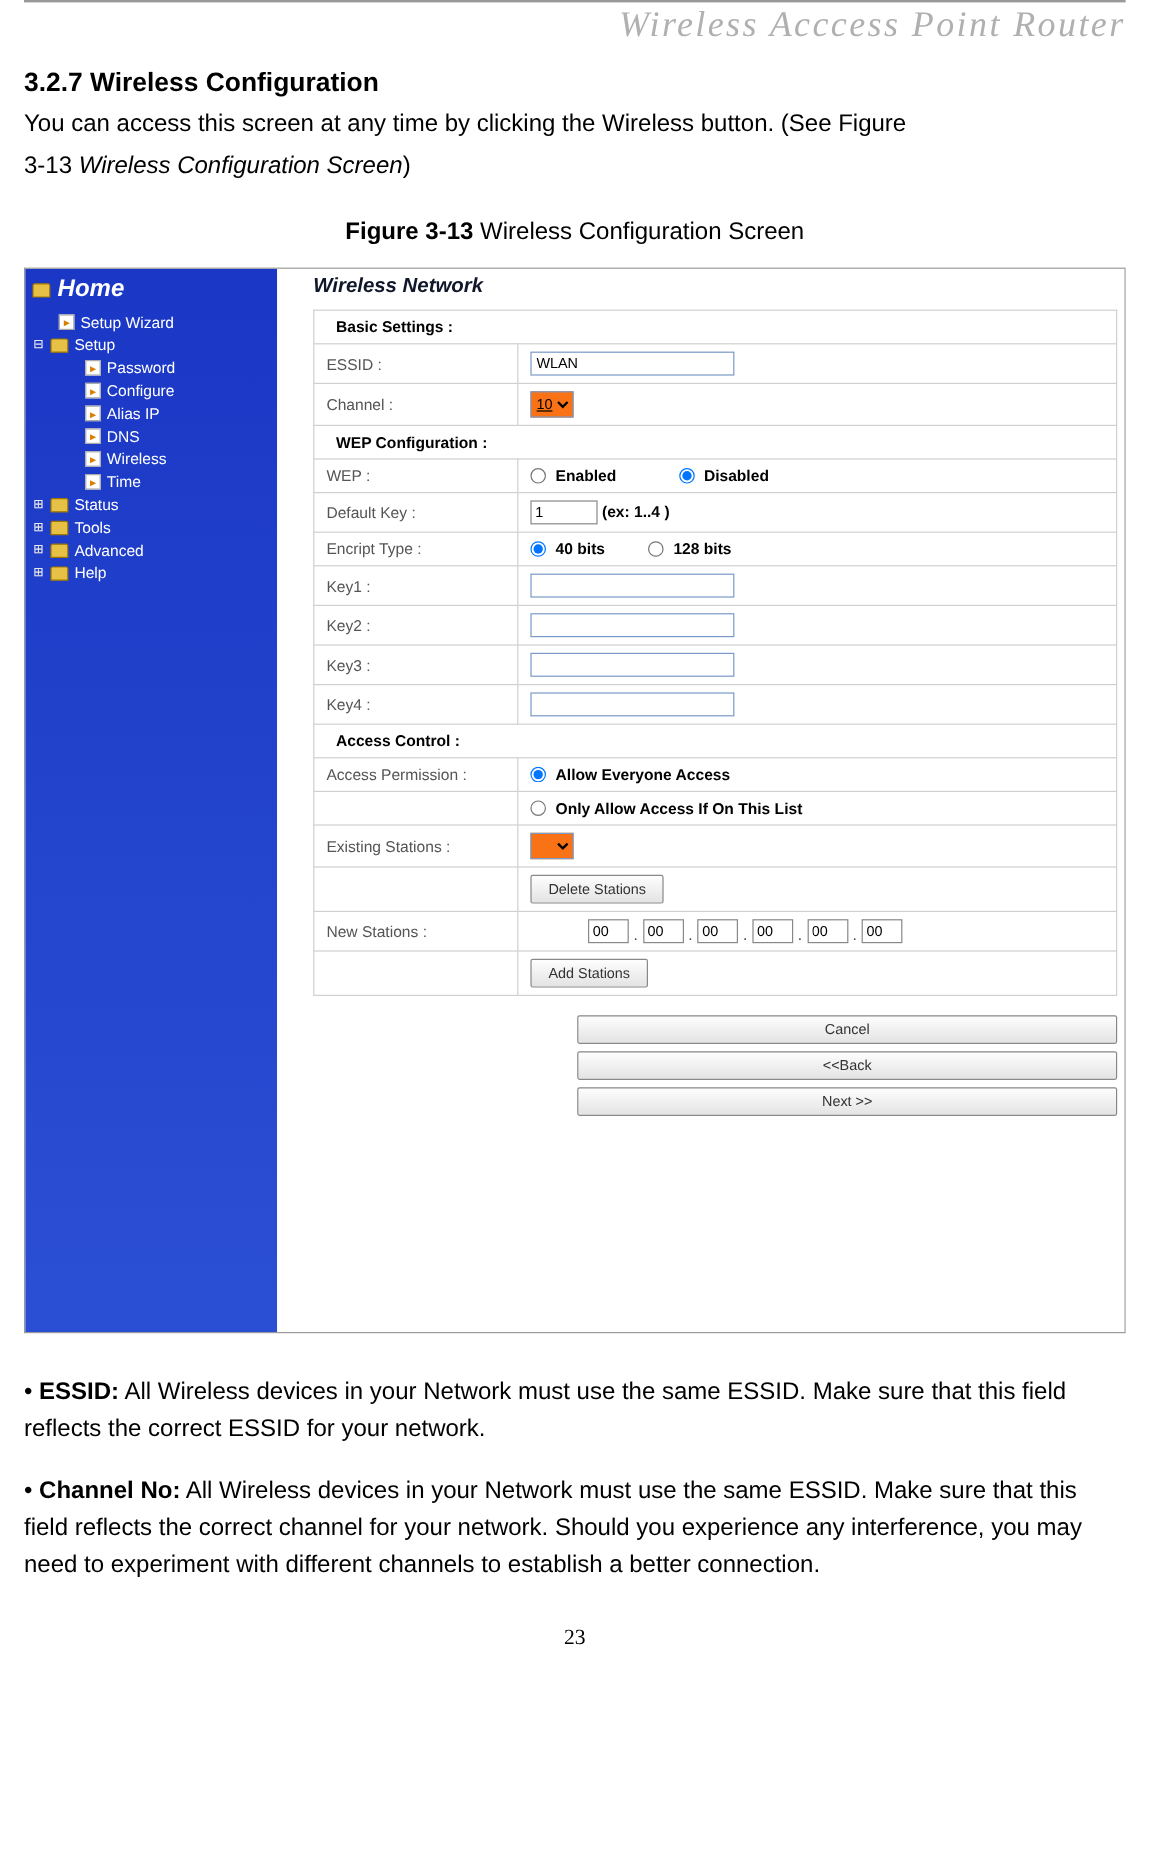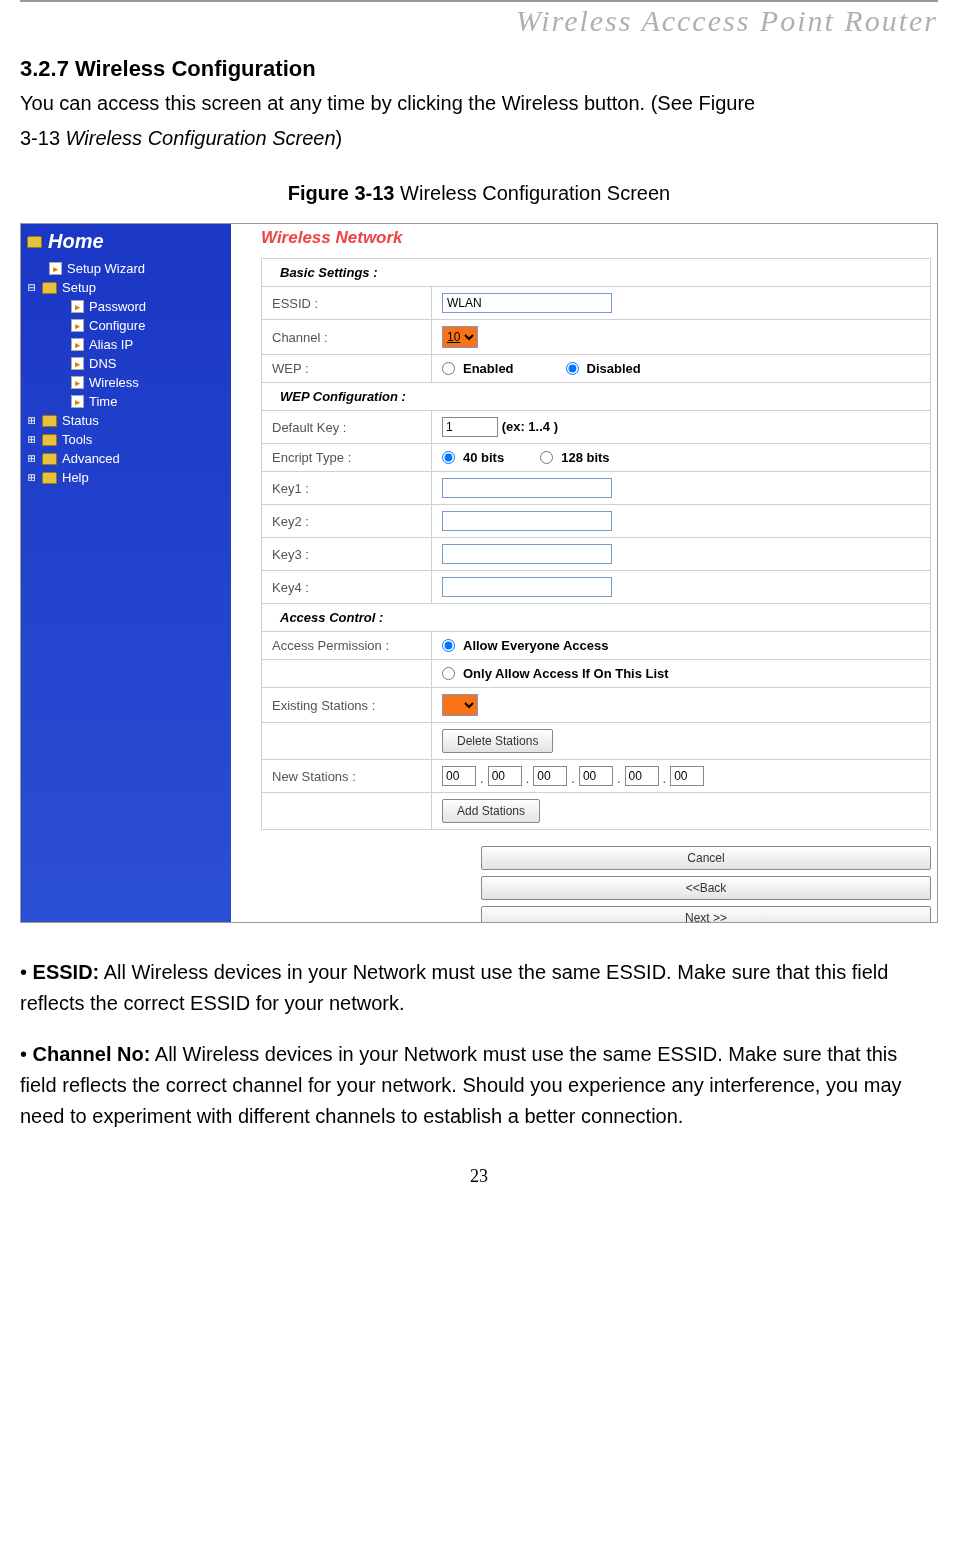--- a/index.html
+++ b/index.html
@@ -38,21 +38,21 @@
     .figure-caption {
       text-align: center;
       font-size: 20px;
       margin: 28px 0 18px;
     }
     .figure-caption .bold { font-weight: bold; }
     .screenshot {
       border: 1px solid #999;
       display: flex;
       width: 100%;
-      height: 700px;
+      height: 888px;
       overflow: hidden;
       margin-bottom: 34px;
     }
     
     .sidebar {
       width: 210px;
       background: linear-gradient(#1a37c5 0%, #2b4fd4 100%);
       color: #fff;
       font-size: 14px;
       padding-top: 4px;
@@ -106,21 +106,21 @@
     }
     
     .mainpanel {
       flex: 1;
       background: #fff;
       padding: 0 6px 8px 30px;
       font-size: 13px;
       overflow: hidden;
     }
     .panel-title {
-      color: #ef4444;
+      color: #0f172a;
       font-weight: bold;
       font-style: italic;
       font-size: 17px;
       padding: 4px 0 10px;
     }
     table.form {
       width: 100%;
       border-collapse: collapse;
       border: 1px solid #ccc;
     }
@@ -130,21 +130,20 @@
       vertical-align: middle;
       font-size: 13px;
       color: #444;
     }
     table.form td.label { width: 170px; color: #555; }
     table.form td.section-row {
       font-weight: bold;
       color: #000;
       background: #fff;
       padding-left: 18px;
-      font-style: italic;
     }
     input[type=text].tiny { width: 34px; height: 20px; font-size: 12px; border: 1px solid #888; padding: 1px 3px; }
     input[type=text].small { width: 56px; height: 20px; font-size: 12px; border: 1px solid #888; padding: 1px 3px; }
     input[type=text].med { width: 170px; height: 20px; font-size: 12px; border: 1px solid #7a9ac7; padding: 1px 4px; }
     select.sm {
       height: 22px;
       font-size: 12px;
       border: 1px solid #7a9ac7;
       background: #f97316;
       text-decoration: underline;
@@ -160,21 +159,21 @@
       border-radius: 2px;
       cursor: pointer;
     }
     .footer-btns {
       display: flex;
       gap: 6px;
       justify-content: flex-start;
       padding: 16px 0 0 220px;
       flex-direction: column;
     }
-    .mac-row { display: flex; align-items: flex-end; gap: 4px; }
+    .mac-row { display: flex; align-items: flex-end; gap: 4px; margin-left: 48px; }
     .bullet-block { margin-top: 10px; margin-bottom: 20px; }
     .bullet-block .bold { font-weight: bold; }
     .page-num { text-align: center; font-family: "Times New Roman", serif; font-size: 18px; margin-top: 34px; }
   </style>
 </head>
 <body>
 
 <div class="header-rule"></div>
 <div class="doc-title">Wireless  Acccess  Point  Router</div>
 
@@ -262,35 +261,35 @@
       <tr>
         <td class="label">ESSID :</td>
         <td><input type="text" class="med" value="WLAN" style=""></td>
       </tr>
       <tr>
         <td class="label">Channel :</td>
         <td><select class="sm"><option>10</option></select></td>
       </tr>
 
       <tr>
+            <td colspan="2" class="section-row">WEP Configuration :</td>
+          </tr>
+      <tr>
         <td class="label">WEP :</td>
         <td>
           <div class="radio-group">
             <input type="radio" name="wep" style="">
             <span>Enabled</span>
             <span class="spacer"></span>
             <input type="radio" name="wep" checked="" style="">
             <span>Disabled</span>
           </div>
         </td>
       </tr>
       <tr>
-            <td colspan="2" class="section-row">WEP Configuration :</td>
-          </tr>
-      <tr>
         <td class="label">Default Key :</td>
         <td>
           <input type="text" class="small" value="1" style="">
           <span style="font-weight:bold;color:#000">(ex: 1..4 )</span>
         </td>
       </tr>
       <tr>
         <td class="label">Encript Type :</td>
         <td>
           <div class="radio-group">

